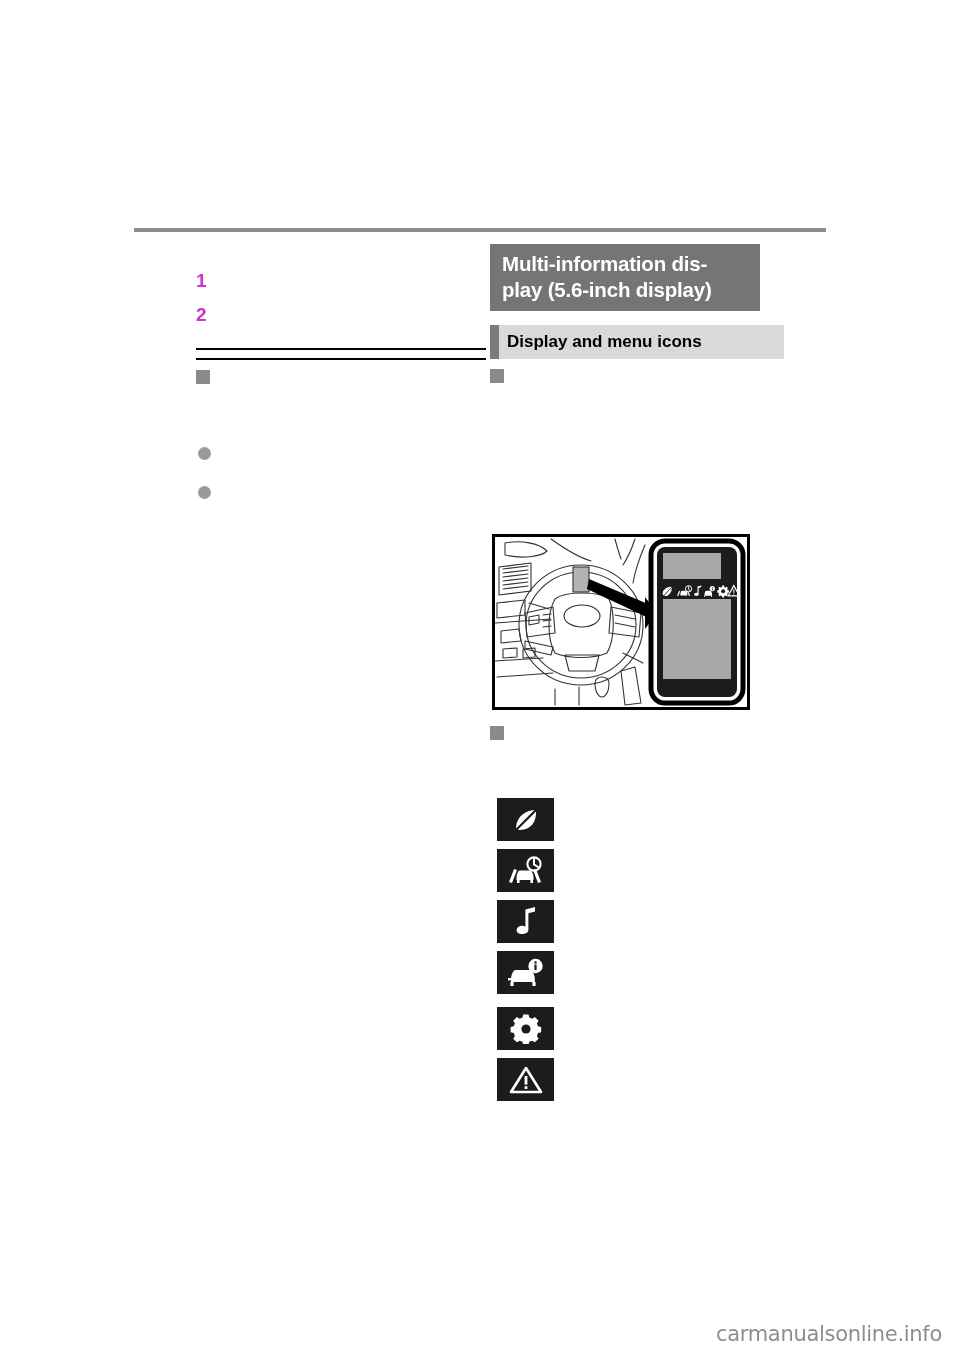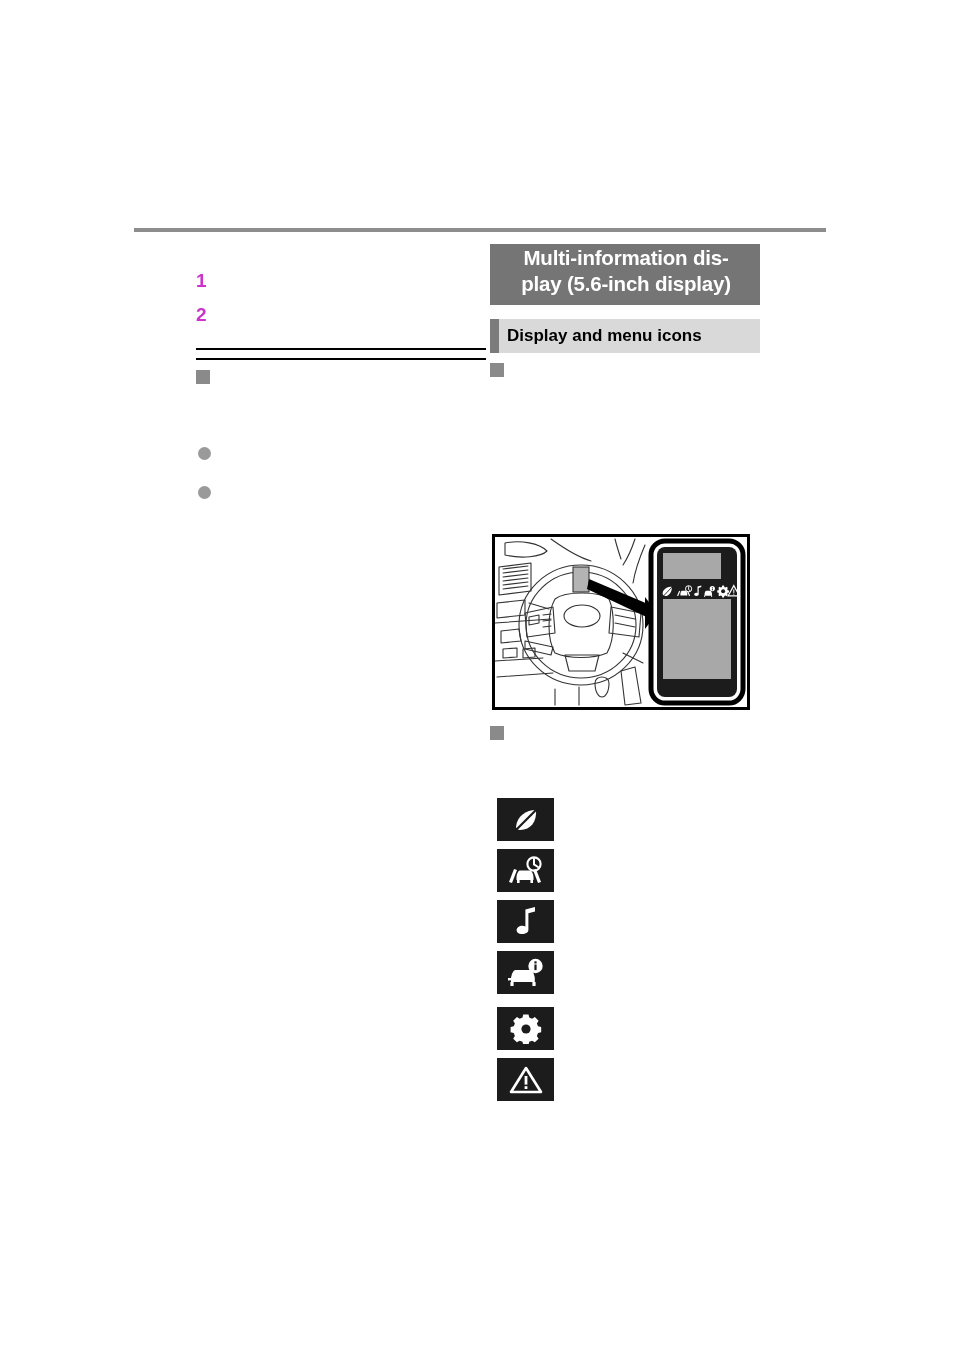--- a/index.html
+++ b/index.html
@@ -40,37 +40,36 @@
   .col-right { left: 490px; }
 
   
   .section-title {
     background: #757575;
     color: #ffffff;
     font-weight: bold;
     font-size: 20.5px;
     line-height: 26px;
     letter-spacing: -0.2px;
-    padding: 1px 10px 8px 12px;
+    padding: 7px 10px 8px 12px;
     box-sizing: border-box;
     width: 270px;
-    text-align: center;
   }
 
   
   .subsection-title {
     position: relative;
     background: #d9d9d9;
     color: #000000;
     font-weight: bold;
     font-size: 17px;
     line-height: 21px;
     padding: 6px 8px 7px 17px;
     box-sizing: border-box;
-    width: 270px;
+    width: 294px;
     margin-top: 14px;
   }
   .subsection-title::before {
     content: "";
     position: absolute;
     left: 0; top: 0; bottom: 0;
     width: 9px;
     background: #7b7b7b;
   }
 
@@ -443,14 +442,15 @@
         <svg width="34" height="30" viewBox="0 0 34 30">
           <path d="M17 3 L32 27 H2 Z" fill="none" stroke="#ffffff" stroke-width="2.6" stroke-linejoin="round"></path>
           <rect x="15.6" y="11" width="2.8" height="8.6" fill="#ffffff"></rect>
           <rect x="15.6" y="21.2" width="2.8" height="2.8" fill="#ffffff"></rect>
         </svg>
       </div>
       <div class="icon-desc"></div>
     </div>
   </div>
 
+  <div class="watermark">carmanualsonline.info</div>
 
 </div>
 
 </body></html>

